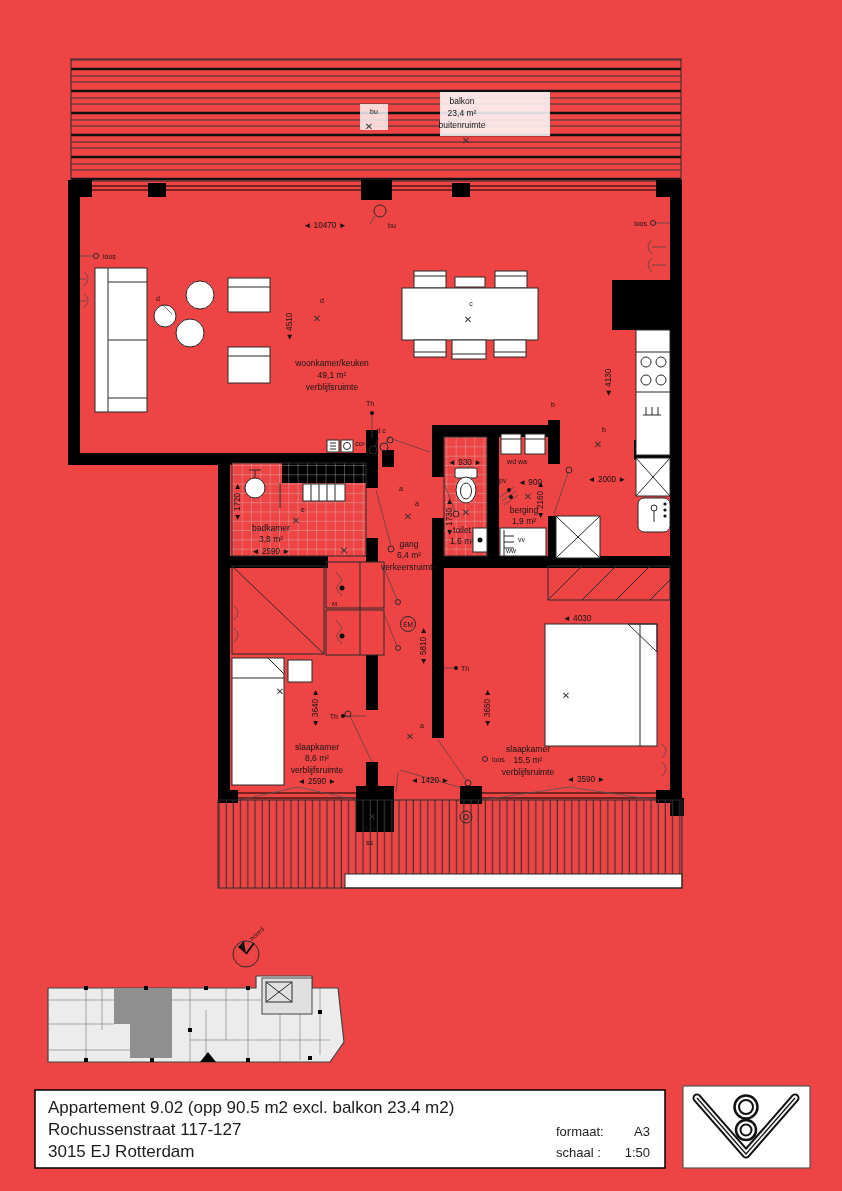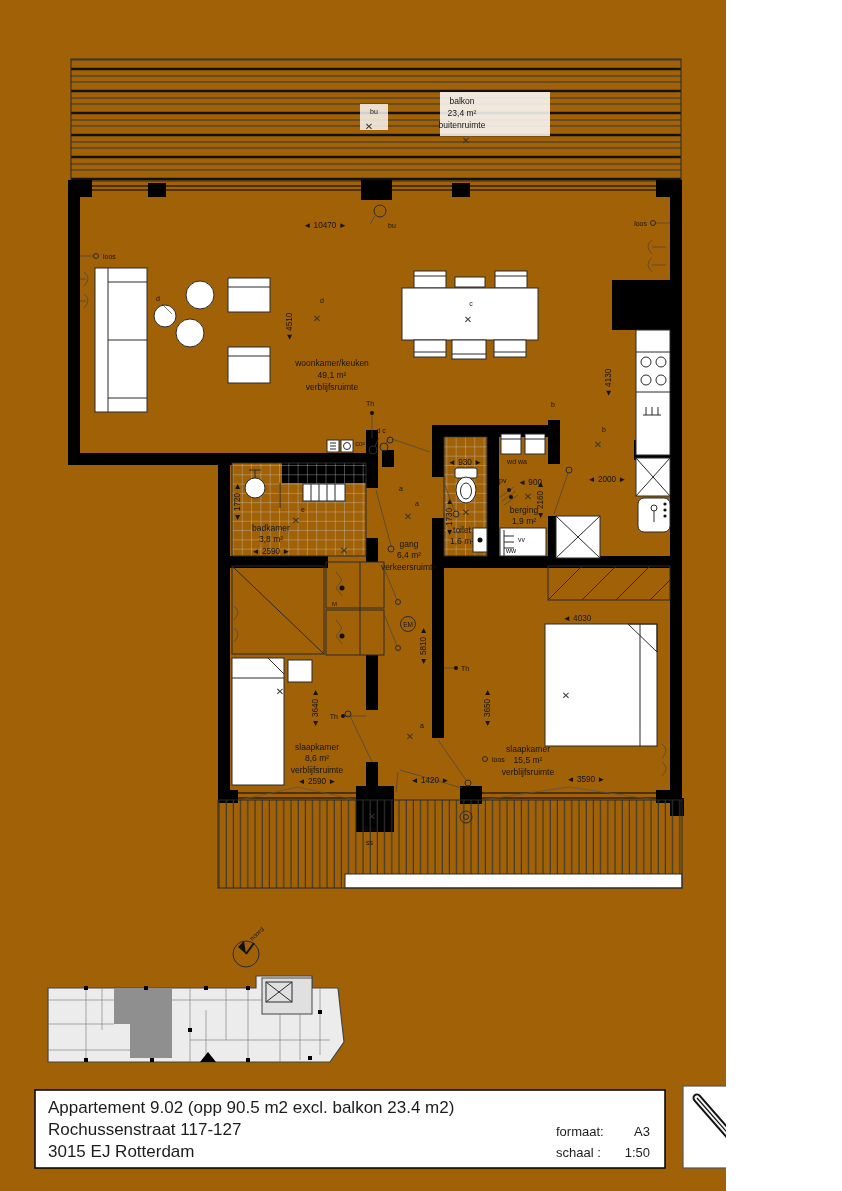--- a/index.html
+++ b/index.html
@@ -1,16 +1,16 @@
 <!DOCTYPE html>
 <html><head>
 <meta charset="utf-8">
 <style>
   html,body{margin:0;padding:0;background:#fff;}
-  #page{position:relative;width:726px;height:1191px;background:#a16207;overflow:hidden;text-decoration:underline;}
+  #page{position:relative;width:842px;height:1191px;background:#ef4444;overflow:hidden;text-decoration:underline;}
   svg{position:absolute;left:0;top:0;}
   text{font-family:"Liberation Sans",sans-serif;fill:#141414;}
   .lab{font-size:8.5px;}
   .dim{font-size:8.2px;}
   .tiny{font-size:7px;}
   .x{font-size:10px;fill:#333;}
   .tb1{font-size:17px;fill:#1c1c1c;}
   .tb2{font-size:13px;fill:#1c1c1c;}
   .w{fill:#000;stroke:none;}
   .fn{stroke:#2a2a2a;stroke-width:1;fill:#fff;}

